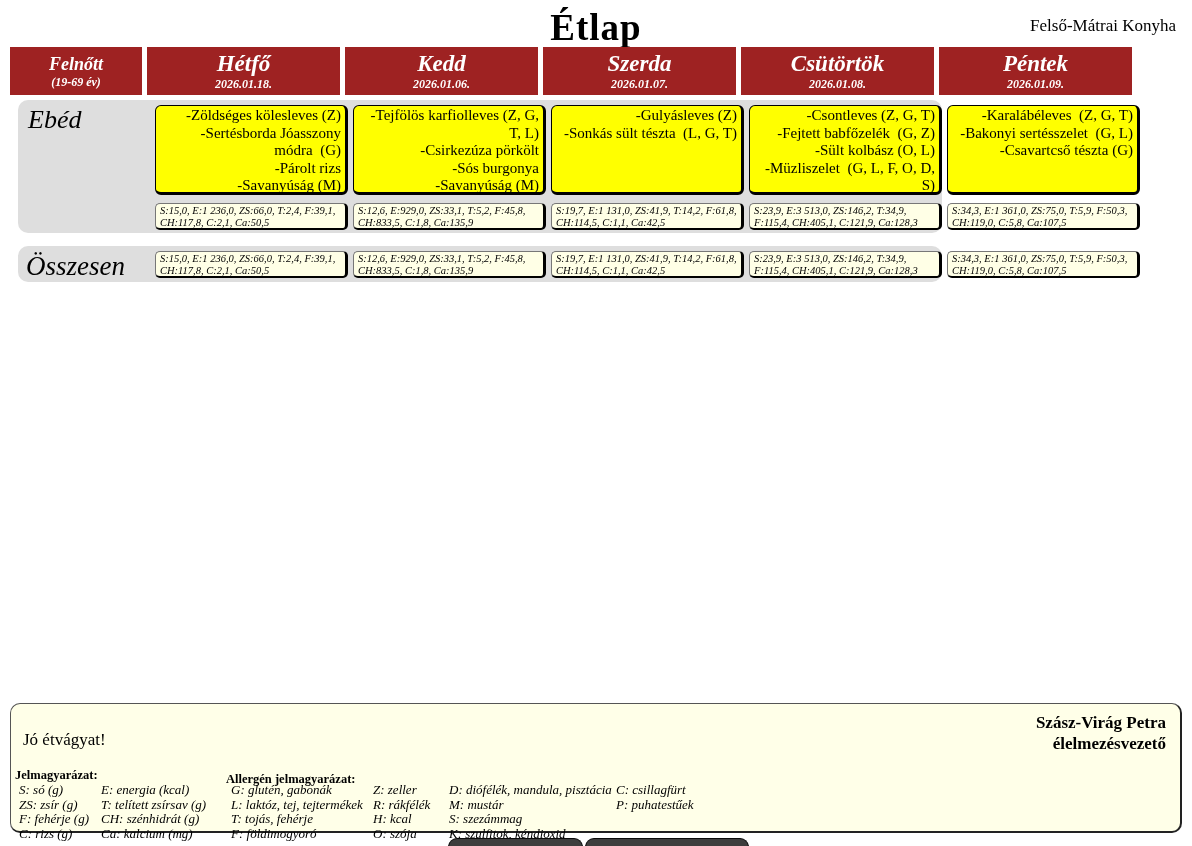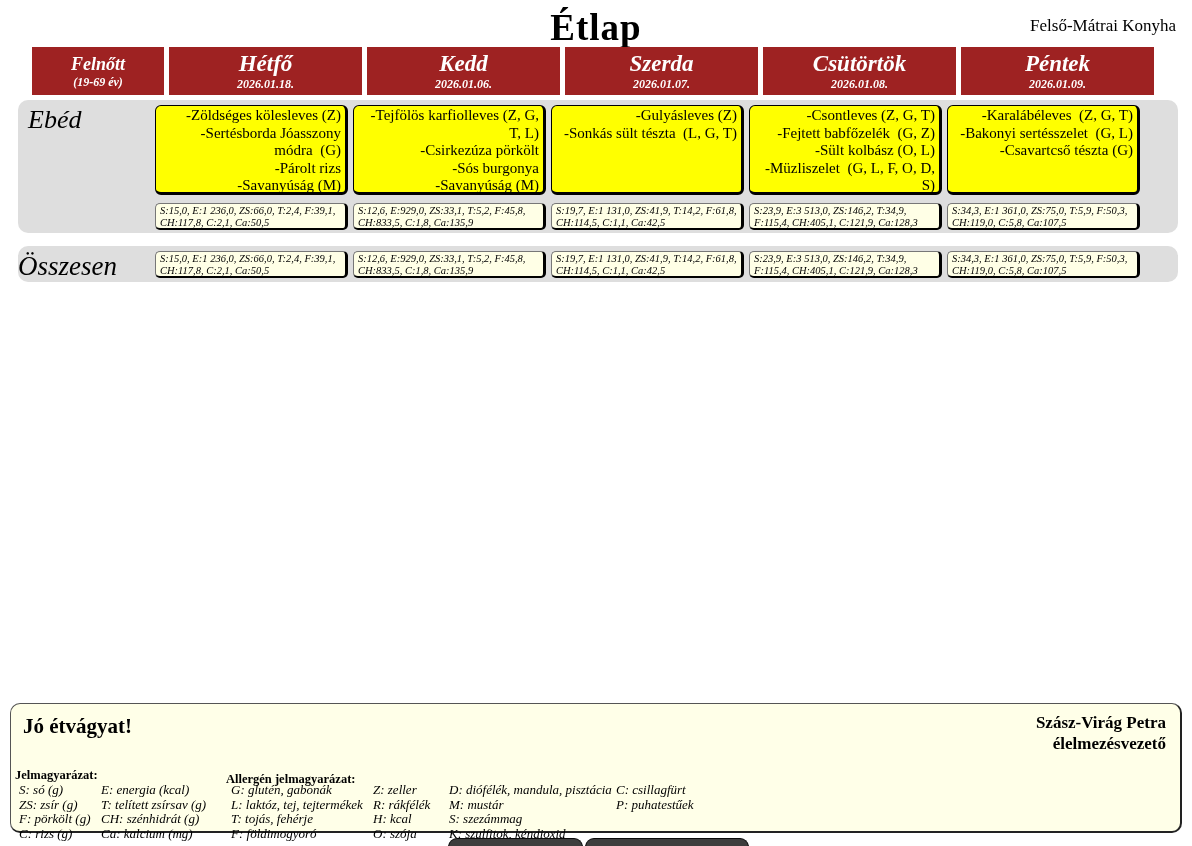--- a/index.html
+++ b/index.html
@@ -9,36 +9,36 @@
   }
   
   .title { position:absolute; top:6px; left:0; right:0; text-align:center;
            font-size:37px; font-weight:bold; letter-spacing:1px; }
   .kitchen { position:absolute; top:16px; right:16px; font-size:17px; }
 
   
   .cols { display:grid; grid-template-columns:132px repeat(5,193px); column-gap:5px; }
 
   
-  .header-row { position:absolute; top:47px; left:32px; }
+  .header-row { position:absolute; top:47px; left:10px; }
   .hcell { background:#9E2222; color:#fff; height:48px; text-align:center;
            font-style:italic; font-weight:bold; display:flex; flex-direction:column;
            justify-content:center; }
   .hcell .day-name { font-size:23px; line-height:26px; }
   .hcell .day-date { font-size:12px; line-height:14px; }
   .hcell .grp-name { font-size:18px; line-height:22px; }
   .hcell .grp-sub  { font-size:12px; line-height:14px; }
 
   
-  .band { position:absolute; left:18px; width:1160px; background:#DEDEDE; border-radius:10px; }
+  .band { position:absolute; left:18px; width:924px; background:#DEDEDE; border-radius:10px; }
   .band-meal { top:100px; height:133px; }
   .band-total { top:246px; height:36px; }
   .band-inner { padding-top:5px; }
   .row-label { font-style:italic; font-size:26px; padding-left:10px; line-height:30px; }
-  .total-label { font-style:italic; font-size:27px; padding-left:0; line-height:30px; }
+  .total-label { font-style:italic; font-size:27px; padding-left:8px; line-height:30px; }
 
   .menu-box {
     background:#FFFF00; border:1.5px solid #000; border-right-width:3px;
     border-bottom-width:3.5px; border-radius:6px; height:90px;
     padding:1px 4px; box-sizing:border-box; overflow:hidden;text-align:right;
   }
   .menu-item { font-size:15px; line-height:17.5px; white-space:pre-wrap; }
 
   .nutri-box {
     background:#FFFFE6; border:1px solid #777; border-right:3px solid #000;
@@ -47,21 +47,21 @@
     font-style:italic; font-size:10.5px; line-height:11.5px; overflow:hidden;
   }
   .nutri-box.in-total { margin-top:0; }
 
   
   .footer-box {
     position:absolute; top:703px; left:10px; width:1172px; height:130px;
     background:#FFFFE8; border:1px solid #555; border-right:2.5px solid #222;
     border-bottom:2.5px solid #222; border-radius:10px; box-sizing:border-box;
   }
-  .greeting { position:absolute; top:10px; left:12px; font-weight:bold; font-size:21px; }
+  .greeting { position:absolute; top:26px; left:12px; font-weight:normal; font-size:17px; }
   .rights { position:absolute; top:8px; right:14px; text-align:right;
             font-weight:bold; font-size:17px; line-height:21px; }
   .leg-title { position:absolute; font-weight:bold; font-size:12.5px; }
   .leg-col { position:absolute; font-style:italic; font-size:13px; line-height:14.5px; }
   .leg-col div { white-space:nowrap; }
 
   
   .stub { position:absolute; top:838px; height:12px; background:#3D3D3D;
           border:1.5px solid #0a0a0a; border-bottom:none; border-radius:9px 9px 0 0; }
   .stub-left { left:448px; width:133px; }
@@ -184,21 +184,21 @@
     <div class="greeting">Jó étvágyat!</div>
     <div class="rights">
       <div>Szász-Virág Petra</div>
       <div>élelmezésvezető</div>
     </div>
 
     <div class="leg-title" style="left:4px; top:64px;">Jelmagyarázat:</div>
     <div class="leg-col" style="left:8px; top:79px;">
       <div>S: só (g)</div>
       <div>ZS: zsír (g)</div>
-      <div>F: pörkölt (g)</div>
+      <div>F: fehérje (g)</div>
       <div>C: rizs (g)</div>
     </div>
     <div class="leg-col" style="left:90px; top:79px;">
       <div>E: energia (kcal)</div>
       <div>T: telített zsírsav (g)</div>
       <div>CH: szénhidrát (g)</div>
       <div>Ca: kalcium (mg)</div>
     </div>
 
     <div class="leg-title" style="left:215px; top:68px;">Allergén jelmagyarázat:</div>

